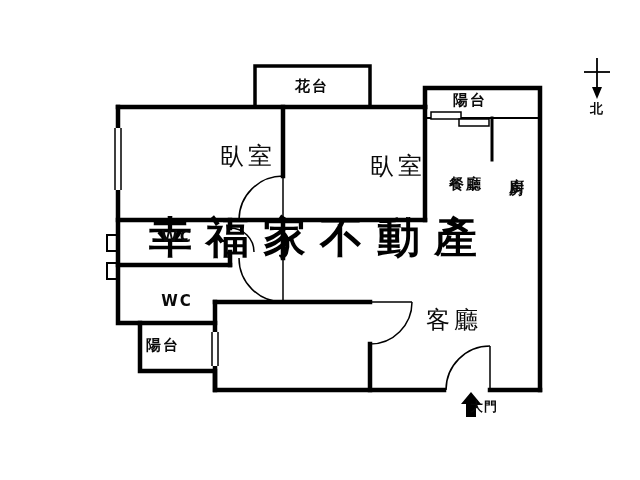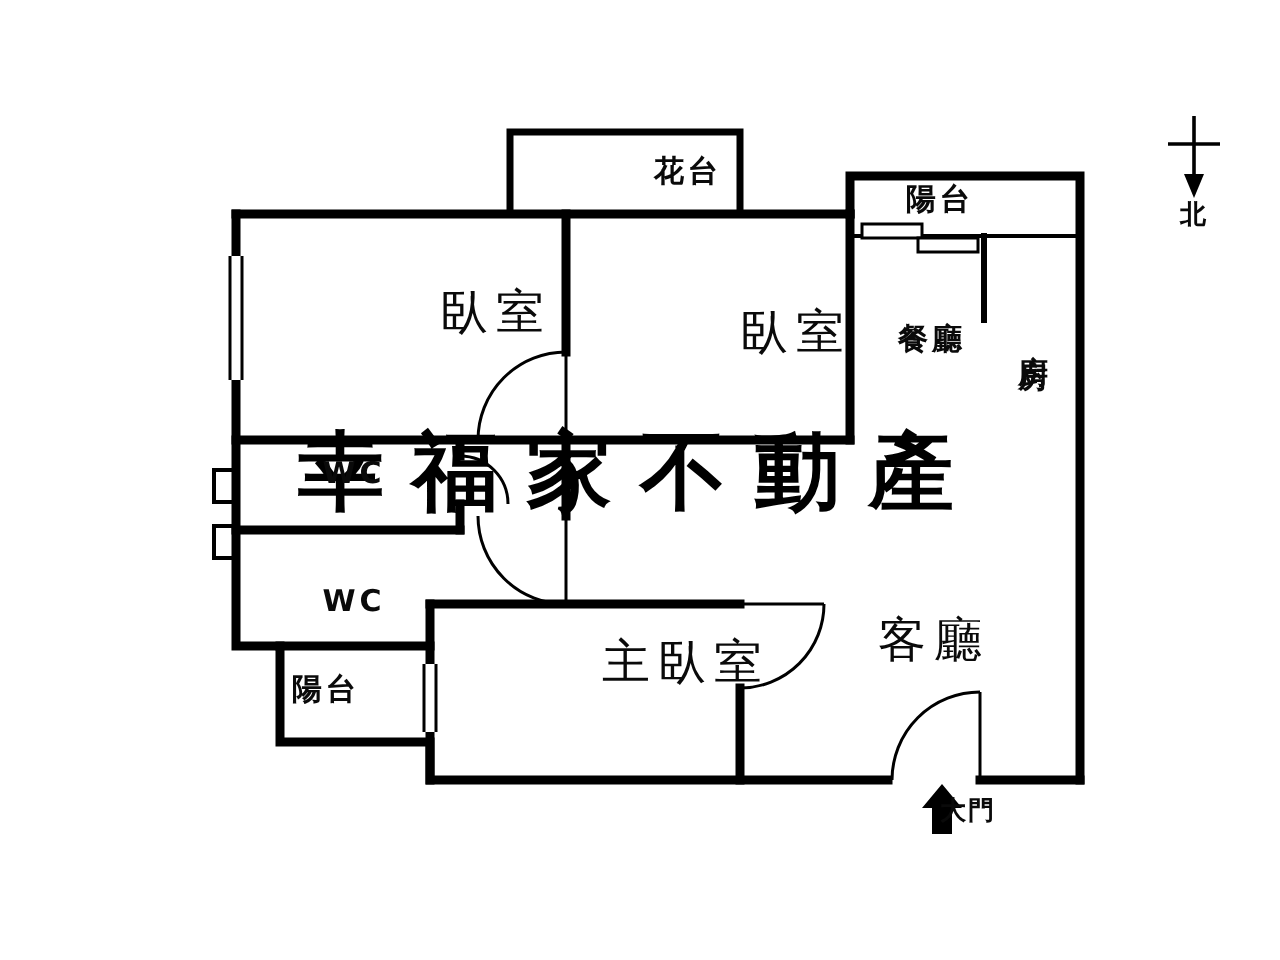--- a/index.html
+++ b/index.html
@@ -93,39 +93,38 @@
       <path d="M584,72 H610"></path>
       <path d="M597,58 V90"></path>
       <polygon points="597,99 592,87 602,87" fill="#000000" stroke="none"></polygon>
     </g>
 
     <polygon points="471,392 481,404 476,404 476,417 466,417 466,404 461,404" fill="#000000"></polygon>
   </svg>
 
   <div class="watermark">幸福家不動產</div>
 
-  <div class="label lbl-md" style="left:312px;top:86px;margin-left:32px;">花台</div>
+  <div class="label lbl-md" style="left:312px;top:86px;">花台</div>
 
   <div class="label lbl-md" style="left:470px;top:100px;">陽台</div>
 
   <div class="label lbl-lg" style="left:202px;top:156px;">臥室</div>
 
   <div class="label lbl-lg" style="left:352px;top:166px;">臥室</div>
 
-  <div class="label lbl-md" style="left:466px;top:170px;">餐廳</div>
+  <div class="label lbl-md" style="left:466px;top:184px;">餐廳</div>
 
   <div class="label lbl-md vertical" style="left:516px;top:167px;">廚房</div>
 
   <div class="label lbl-md" style="left:177px;top:237px;">WC</div>
 
   <div class="label lbl-md" style="left:177px;top:301px;">WC</div>
 
   <div class="label lbl-md" style="left:163px;top:345px;">陽台</div>
 
-  <div class="label lbl-lg" style="left:297px;top:331px;">主臥室</div>
 
-  <div class="label lbl-lg" style="left:421px;top:320px;">客廳</div>
+  <div class="label lbl-lg" style="left:408px;top:320px;">客廳</div>
 
   <div class="label lbl-sm" style="left:484px;top:406px;">大門</div>
 
   <div class="label lbl-sm" style="left:597px;top:108px;">北</div>
 
 </div>
 
 </body></html>

